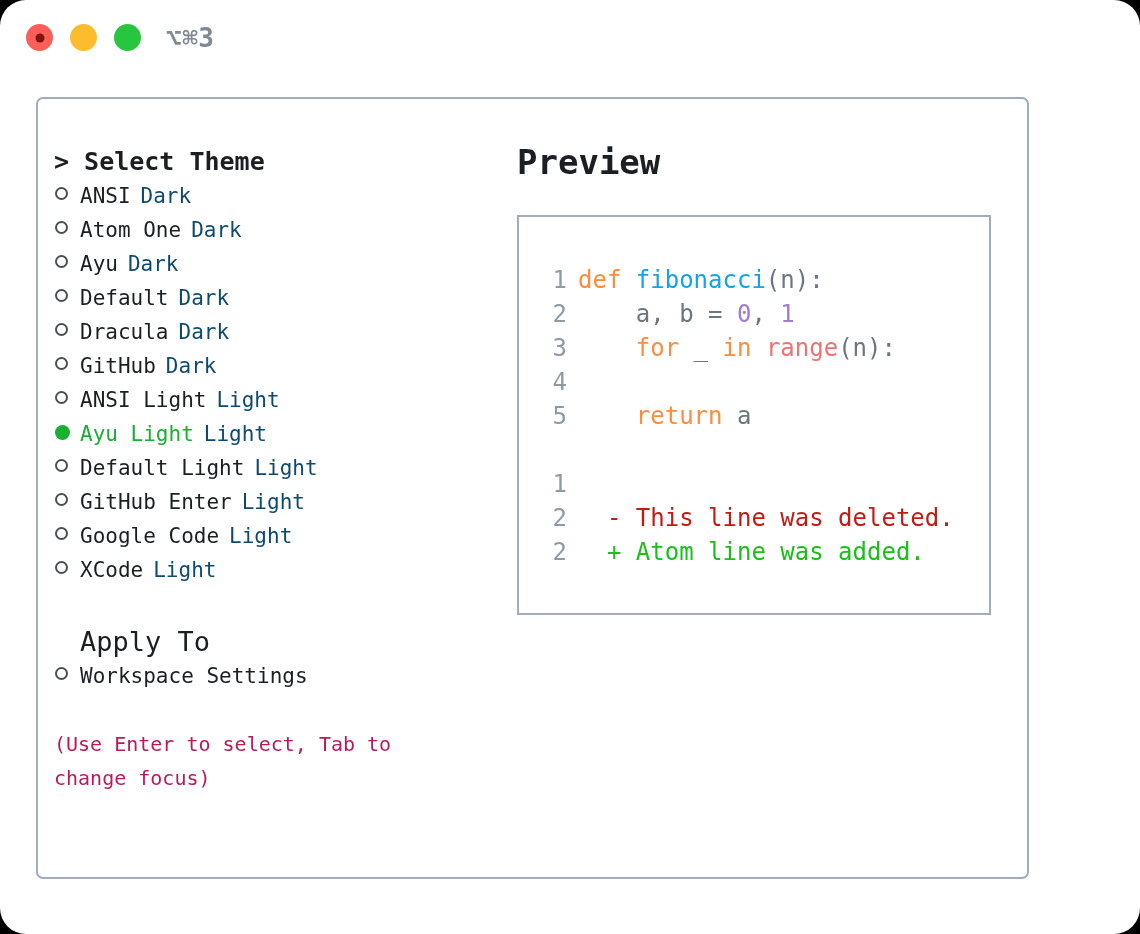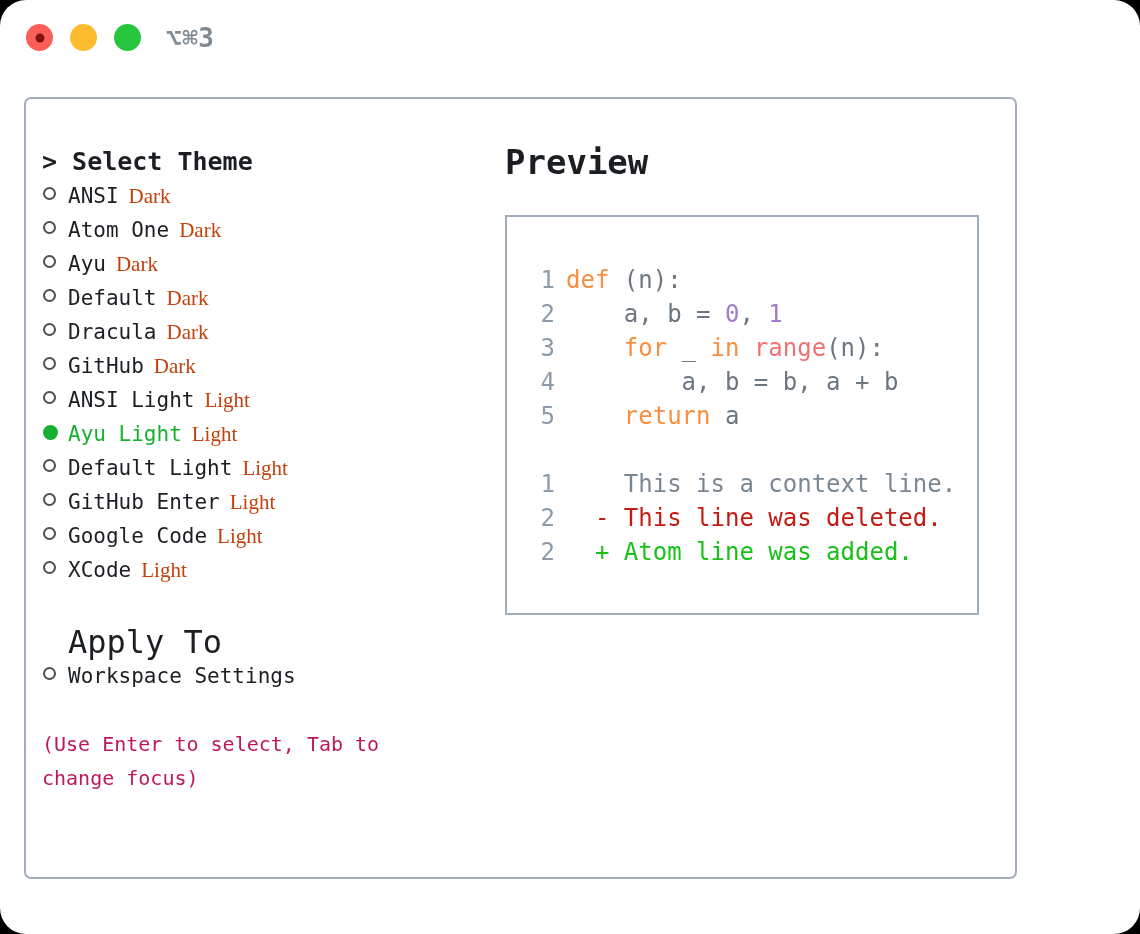--- a/index.html
+++ b/index.html
@@ -67,21 +67,21 @@
     font-weight: 700;
     color: #808A93;
     letter-spacing: 0.5px;
     line-height: 32px;
     white-space: pre;
   }
 
   
   .card {
     position: absolute;
-    left: 24px;
+    left: 36px;
     top: 97px;
     width: 993px;
     height: 782px;
     border: 2px solid #A2ADBC;
     border-radius: 7px;
     box-sizing: border-box;
     background: #ffffff;
   }
 
   .pane-left {
@@ -99,21 +99,21 @@
 
   
   .hdr {
     font-size: 25px;
     line-height: 34px;
     color: #1b1f23;
     white-space: pre;
     font-weight: 700;
   }
   .hdr-plain {
-    font-size: 32px;
+    font-size: 27px;
     line-height: 34px;
     color: #1b1f23;
     white-space: pre;
     font-weight: 400;
   }
 
   .opt-list { margin: 0; padding: 0; }
 
   .opt {
     display: flex;
@@ -145,23 +145,22 @@
     top: -16px;
     width: 15px;
     height: 15px;
     border-radius: 50%;
     background: #17B030;
     box-sizing: border-box;
   }
   .opt-label { color: #1b1f23; }
   .opt-label.sel { color: #17B030; }
   .opt-tag {
-    color: #c2410c;
+    color: #0c4a6e;
     margin-left: 10px;
-    font-family: Liberation Serif, serif;
   }
 
   .spacer-lg { height: 38px; }
   .spacer-md { height: 34px; }
 
   .apply-label {
     padding-left: 26px;
   }
 
   .hint {
@@ -262,29 +261,29 @@
       <div class="spacer-md"></div>
 
       <div class="hint">(Use Enter to select, Tab to change focus)</div>
     </div>
 
     <div class="pane-right">
       <div class="preview-title">Preview</div>
 
       <div class="preview-box">
         <div id="code-block">
-            <div class="code-line"><span class="lineno">1</span><span class="tok-kw">def</span><span class="tok-txt"> </span><span class="tok-txt">(n):</span></div>
+            <div class="code-line"><span class="lineno">1</span><span class="tok-kw">def</span><span class="tok-txt"> </span><span class="tok-fn">fibonacci</span><span class="tok-txt">(n):</span></div>
             <div class="code-line"><span class="lineno">2</span><span class="tok-txt">    a, b = </span><span class="tok-num">0</span><span class="tok-txt">, </span><span class="tok-num">1</span></div>
             <div class="code-line"><span class="lineno">3</span><span class="tok-txt">    </span><span class="tok-kw">for</span><span class="tok-txt"> _ </span><span class="tok-kw">in</span><span class="tok-txt"> </span><span class="tok-call">range</span><span class="tok-txt">(n):</span></div>
-            <div class="code-line"><span class="lineno">4</span><span class="tok-txt">        a, b = b, a + b</span></div>
+            <div class="code-line"><span class="lineno">4</span></div>
             <div class="code-line"><span class="lineno">5</span><span class="tok-txt">    </span><span class="tok-kw">return</span><span class="tok-txt"> a</span></div>
           </div>
         <div class="blank-line"></div>
         <div id="diff-block">
-            <div class="code-line"><span class="lineno">1</span><span class="diff-ctx">    This is a context line.</span></div>
+            <div class="code-line"><span class="lineno">1</span></div>
             <div class="code-line"><span class="lineno">2</span><span class="diff-del">  - This line was deleted.</span></div>
             <div class="code-line"><span class="lineno">2</span><span class="diff-add">  + Atom line was added.</span></div>
           </div>
       </div>
     </div>
 
   </div>
 </div>
 
 </body></html>

